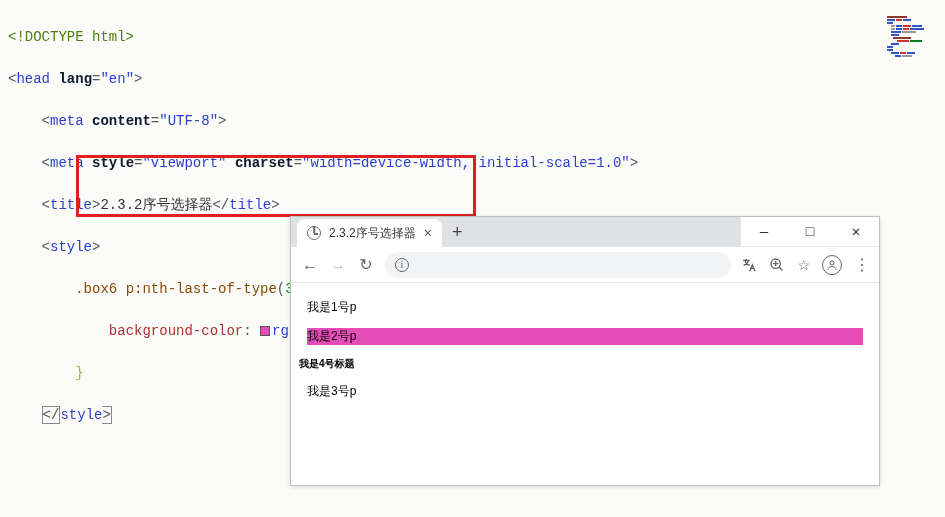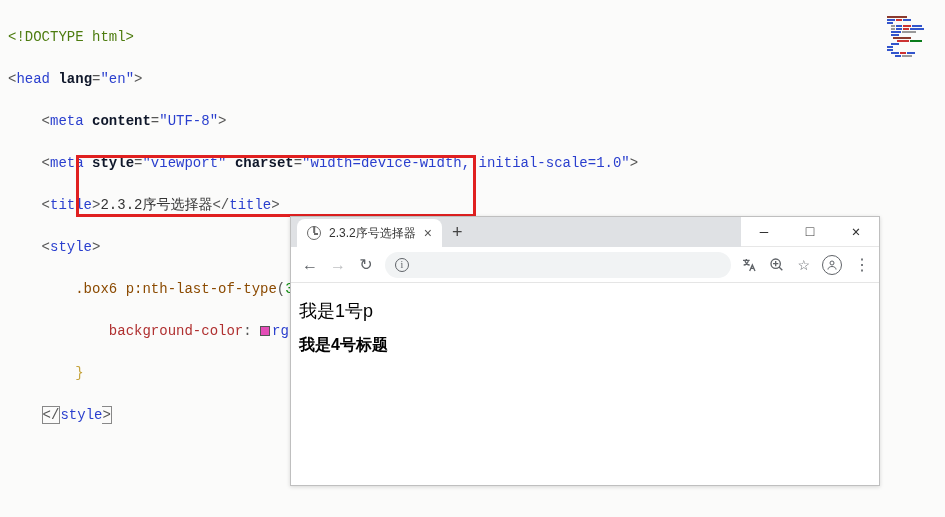--- a/index.html
+++ b/index.html
@@ -117,22 +117,22 @@
     font-size:10px; color:#5f6368; font-family: Georgia, serif;
   }
   .right-icons { display:flex; align-items:center; gap:12px; color:#5f6368; }
   .avatar { width:20px; height:20px; border:1.5px solid #5f6368; border-radius:50%; display:flex; align-items:center; justify-content:center; }
   .kebab { letter-spacing:-1px; font-size:16px; }
   .page-content {
     font-family: "Microsoft YaHei", Arial, sans-serif;
     padding: 4px 8px;
     font-size: 14px;
   }
-  .page-content p { margin: 12px 0; font-size:18px; }
-  .page-content h4 { margin: 4px 0; font-size:16px; font-weight:bold; }
+  .page-content p { margin: 12px 8px; font-size:12px; }
+  .page-content h4 { margin: 4px 0; font-size:10px; font-weight:bold; }
   .highlighted { background: rgb(228,77,183); }
   svg { display:block; }
 </style>
 </head>
 <body>
 
 <div class="code-editor">
 <span class="cl"><span class="brown">&lt;!DOCTYPE html&gt;</span></span>
 <span class="cl"><span class="punct">&lt;</span><span class="tag">head</span> <span class="attr">lang</span><span class="punct">=</span><span class="tag">"en"</span><span class="punct">&gt;</span></span>
 <span class="cl">    <span class="punct">&lt;</span><span class="tag">meta</span> <span class="attr">content</span><span class="punct">=</span><span class="tag">"UTF-8"</span><span class="punct">&gt;</span></span>
@@ -219,15 +219,17 @@
         <svg width="12" height="12" viewBox="0 0 24 24" fill="none" stroke="#5f6368" stroke-width="2">
             <circle cx="12" cy="8" r="4"></circle>
             <path d="M4 21c0-4 4-6 8-6s8 2 8 6"></path>
           </svg>
       </span>
       <span class="kebab">⋮</span>
     </div>
   </div>
   <div class="page-content">
     <p>我是1号p</p>
+    <p class="highlighted">我是2号p</p>
     <h4>我是4号标题</h4>
+    <p>我是3号p</p>
   </div>
 </div>
 
 </body></html>

